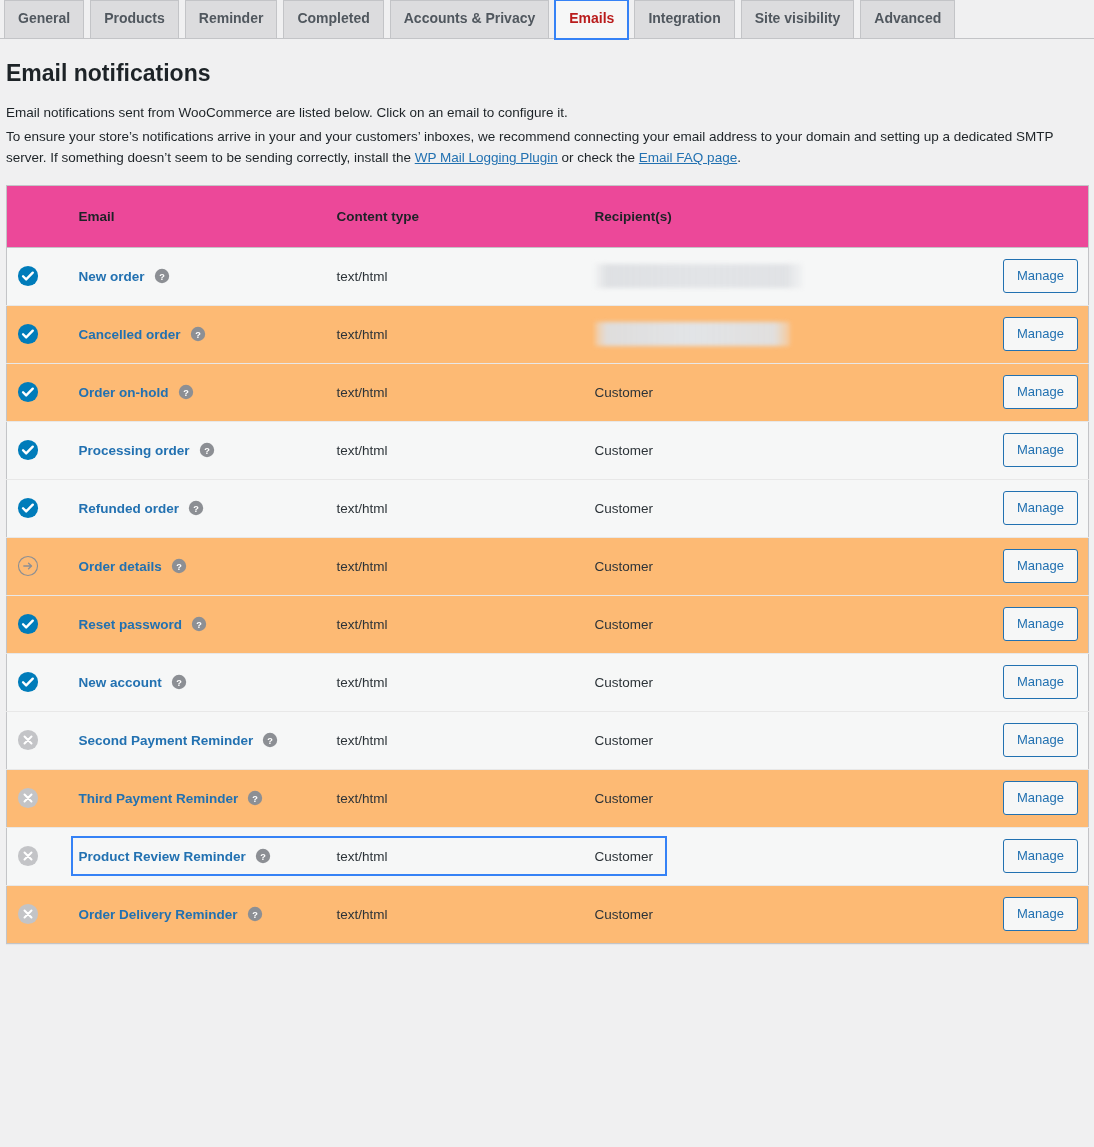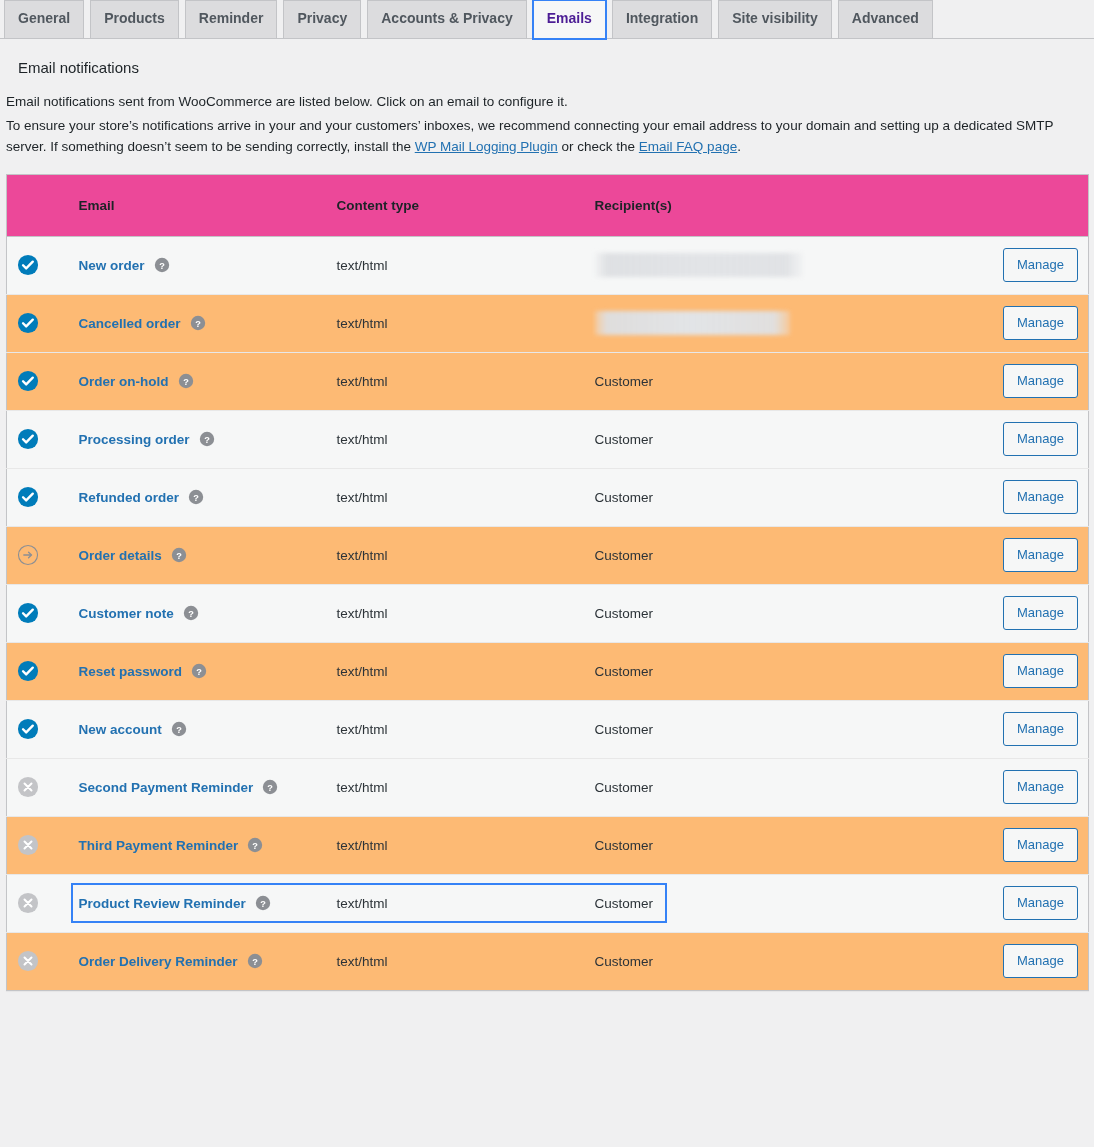--- a/index.html
+++ b/index.html
@@ -33,36 +33,36 @@
     margin: 0 6px -1px 0;
     background: #dcdcde;
     color: #50575e;
     border: 1px solid #c3c4c7;
     border-bottom-color: #c3c4c7;
     text-decoration: none;
     white-space: nowrap;
   }
   .tab.active {
     background: #f6f7f7;
-    color: #4c1d95;
+    color: #b91c1c;
     border: 1px solid #c3c4c7;
     border-bottom-color: #f6f7f7;
     outline: 2px solid #3582f6;
     outline-offset: -1px;
     position: relative;
     z-index: 2;
   }
 
   
   .page-wrap { padding: 0 6px; }
   h2.page-title {
-    font-size: 15px;
-    font-weight: normal;
+    font-size: 23px;
+    font-weight: bold;
     color: #1d2327;
-    margin: 18px 0 0 12px;
+    margin: 18px 0 0 0;
     padding: 0;
     line-height: 1.4;
   }
   .intro {
     font-size: 13.5px;
     color: #1d2327;
     line-height: 1.6;
     margin: 13px 0 0 0;
   }
   .intro p { margin: 0 0 2px 0; }
@@ -171,21 +171,21 @@
     white-space: nowrap;
   }
 </style>
 </head>
 <body>
 
 <nav class="tab-bar" id="tab-bar">
     <a href="#" class="tab">General</a>
     <a href="#" class="tab">Products</a>
     <a href="#" class="tab">Reminder</a>
-    <a href="#" class="tab">Privacy</a>
+    <a href="#" class="tab">Completed</a>
     <a href="#" class="tab">Accounts &amp; Privacy</a>
     <a href="#" class="tab active">Emails</a>
     <a href="#" class="tab">Integration</a>
     <a href="#" class="tab">Site visibility</a>
     <a href="#" class="tab">Advanced</a>
   </nav>
 
 <div class="page-wrap">
 
   <h2 class="page-title">Email notifications</h2>
@@ -342,42 +342,20 @@
                   <circle cx="10" cy="10" r="9" fill="#8c8f94"></circle>
                   <text x="10" y="14.4" text-anchor="middle" font-family="Liberation Sans, sans-serif" font-size="11.5" font-weight="bold" fill="#ffffff">?</text>
                 </svg>
               </span>
             </div>
           </td>
           <td>text/html</td>
           <td>Customer</td>
           <td class="action-cell"><button class="btn-manage">Manage</button></td>
         </tr>
-        <tr class="alt">
-          <td class="status-cell">
-            <svg class="icon-status" viewBox="0 0 24 24" width="22" height="22">
-              <circle cx="12" cy="12" r="11" fill="#007cba"></circle>
-              <path d="M6.6 12.3l3.4 3.4 7.2-7.3" fill="none" stroke="#fff" stroke-width="2.6" stroke-linecap="round" stroke-linejoin="round"></path>
-            </svg>
-          </td>
-          <td>
-            <div class="name-inner">
-              <a href="#" class="email-link">Customer note</a>
-              <span>
-                <svg class="help-tip" viewBox="0 0 20 20" width="16" height="16">
-                  <circle cx="10" cy="10" r="9" fill="#8c8f94"></circle>
-                  <text x="10" y="14.4" text-anchor="middle" font-family="Liberation Sans, sans-serif" font-size="11.5" font-weight="bold" fill="#ffffff">?</text>
-                </svg>
-              </span>
-            </div>
-          </td>
-          <td>text/html</td>
-          <td>Customer</td>
-          <td class="action-cell"><button class="btn-manage">Manage</button></td>
-        </tr>
         <tr class="plain">
           <td class="status-cell">
             <svg class="icon-status" viewBox="0 0 24 24" width="22" height="22">
               <circle cx="12" cy="12" r="11" fill="#007cba"></circle>
               <path d="M6.6 12.3l3.4 3.4 7.2-7.3" fill="none" stroke="#fff" stroke-width="2.6" stroke-linecap="round" stroke-linejoin="round"></path>
             </svg>
           </td>
           <td>
             <div class="name-inner">
               <a href="#" class="email-link">Reset password</a>

